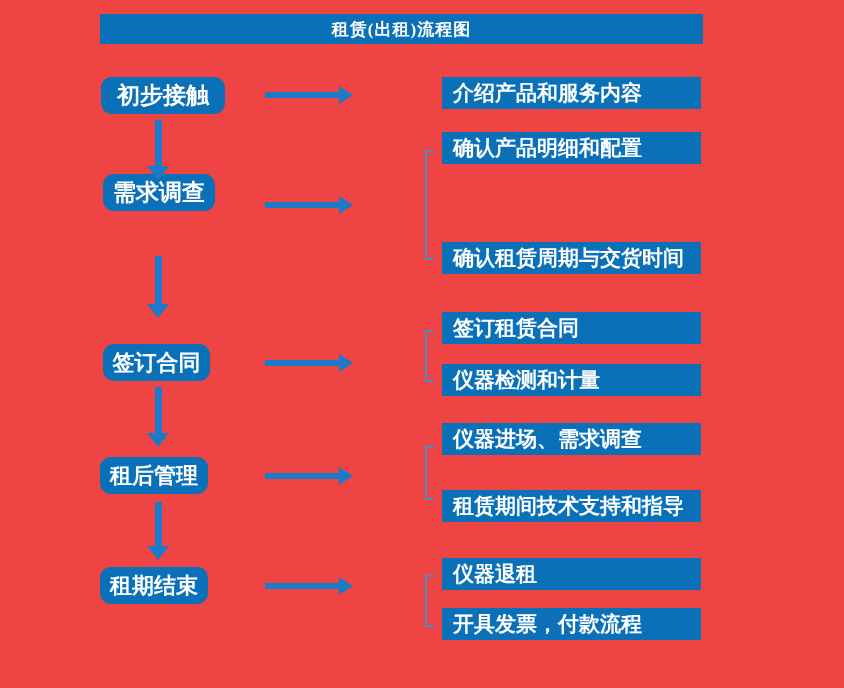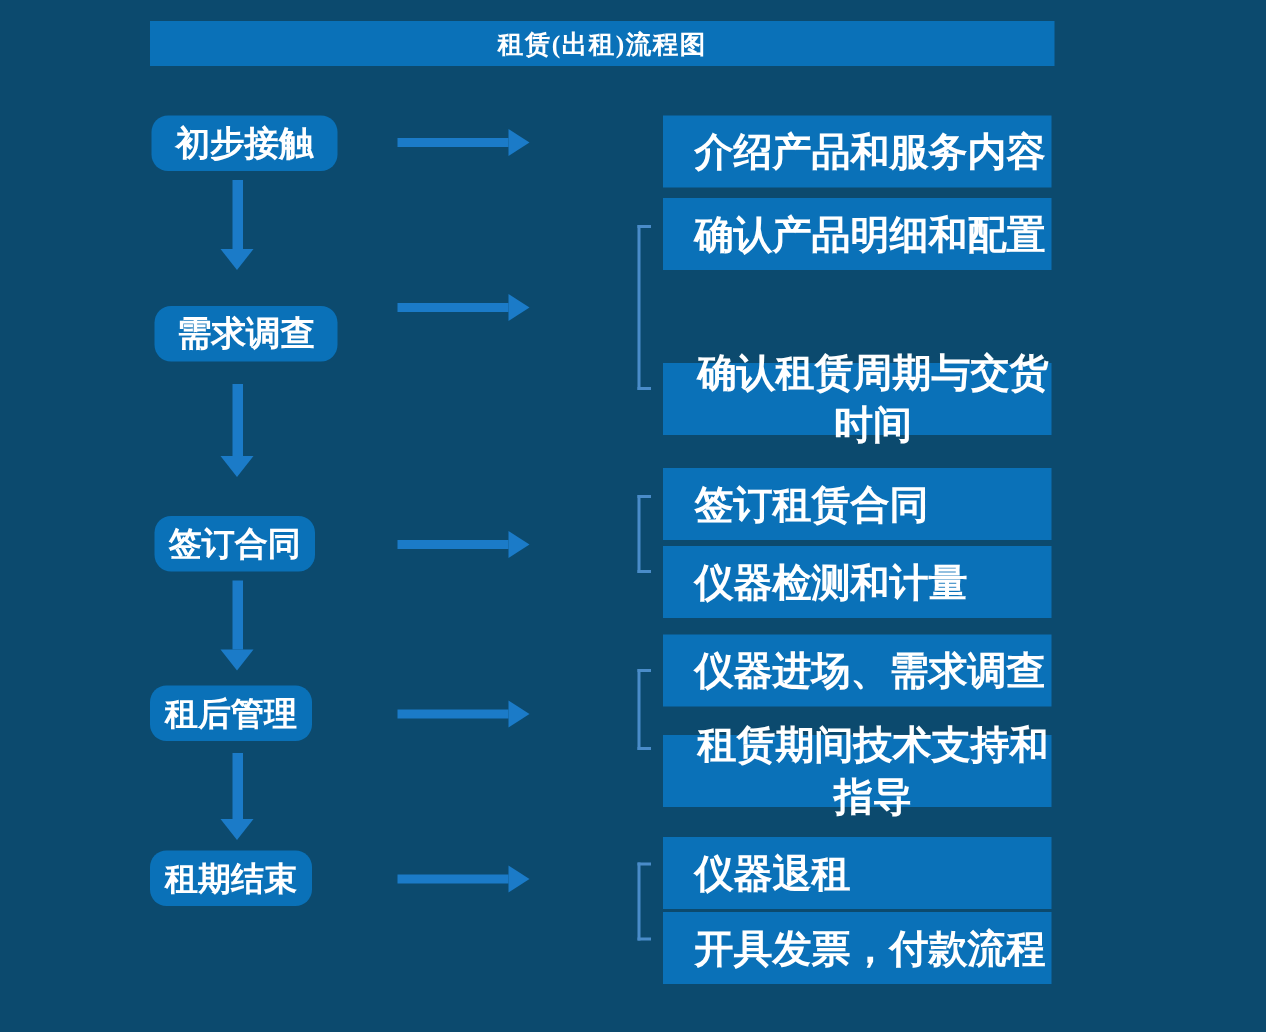--- a/index.html
+++ b/index.html
@@ -1,31 +1,30 @@
 <!DOCTYPE html>
 <html style="--box-blue: #0a71b8; --arrow-blue: #1b7bc8; --bracket-blue: #4a8cc9; --text-white: #ffffff;"><head>
 <meta charset="utf-8">
 <style>
   html,body{margin:0;padding:0;background:#ffffff;}
   .canvas{
-    position:relative;width:844px;height:688px;background:#0c4a6e;overflow:hidden;
+    position:relative;width:844px;height:688px;background:#ef4444;overflow:hidden;
     font-family:"Liberation Serif","DejaVu Serif",serif;
-    text-align:center;
   }
   .bluebox{
     position:absolute;background:var(--box-blue,#0a71b8);color:var(--text-white,#ffffff);
     font-weight:bold;display:flex;align-items:center;box-sizing:border-box;
   }
   .title-bar{
     left:100px;top:14px;width:603px;height:30px;justify-content:center;font-size:17px;
     letter-spacing:1px;
   }
   .lbox{height:37px;justify-content:center;font-size:23px;border-radius:11px;}
   .lbox.small{font-size:22px;}
-  .rbox{left:442px;width:259px;height:48px;font-size:26px;padding-left:21px;justify-content:flex-start;}
+  .rbox{left:442px;width:259px;height:32px;font-size:21px;padding-left:11px;justify-content:flex-start;}
   
   .varrow{position:absolute;width:22px;display:flex;flex-direction:column;align-items:center;}
   .vshaft{width:7px;background:var(--arrow-blue,#1b7bc8);}
   .vhead{width:0;height:0;border-left:11px solid transparent;border-right:11px solid transparent;
          border-top:14px solid var(--arrow-blue,#1b7bc8);}
   
   .harrow{position:absolute;height:18px;display:flex;align-items:center;}
   .hshaft{width:74px;height:6px;background:var(--arrow-blue,#1b7bc8);}
   .hhead{width:0;height:0;border-top:9px solid transparent;border-bottom:9px solid transparent;
          border-left:14px solid var(--arrow-blue,#1b7bc8);}
@@ -40,21 +39,21 @@
 </head>
 <body>
 
 <div class="canvas">
 
   <div class="bluebox title-bar">
     <span>租赁(出租)流程图</span>
   </div>
 
   <div class="bluebox lbox" style="left:101px;top:77px;width:124px;">初步接触</div>
-  <div class="bluebox lbox" style="left:103px;top:204px;width:122px;">需求调查</div>
+  <div class="bluebox lbox" style="left:103px;top:174px;width:112px;">需求调查</div>
   <div class="bluebox lbox small" style="left:100px;top:457px;width:108px;">租后管理</div>
   <div class="bluebox lbox small" style="left:103px;top:344px;width:107px;">签订合同</div>
   <div class="bluebox lbox small" style="left:100px;top:567px;width:108px;">租期结束</div>
 
   <div class="varrow" style="left:147px;top:120px;">
     <div class="vshaft" style="height:46px;"></div>
     <div class="vhead"></div>
   </div>
   <div class="varrow" style="left:147px;top:256px;">
     <div class="vshaft" style="height:48px;"></div>

